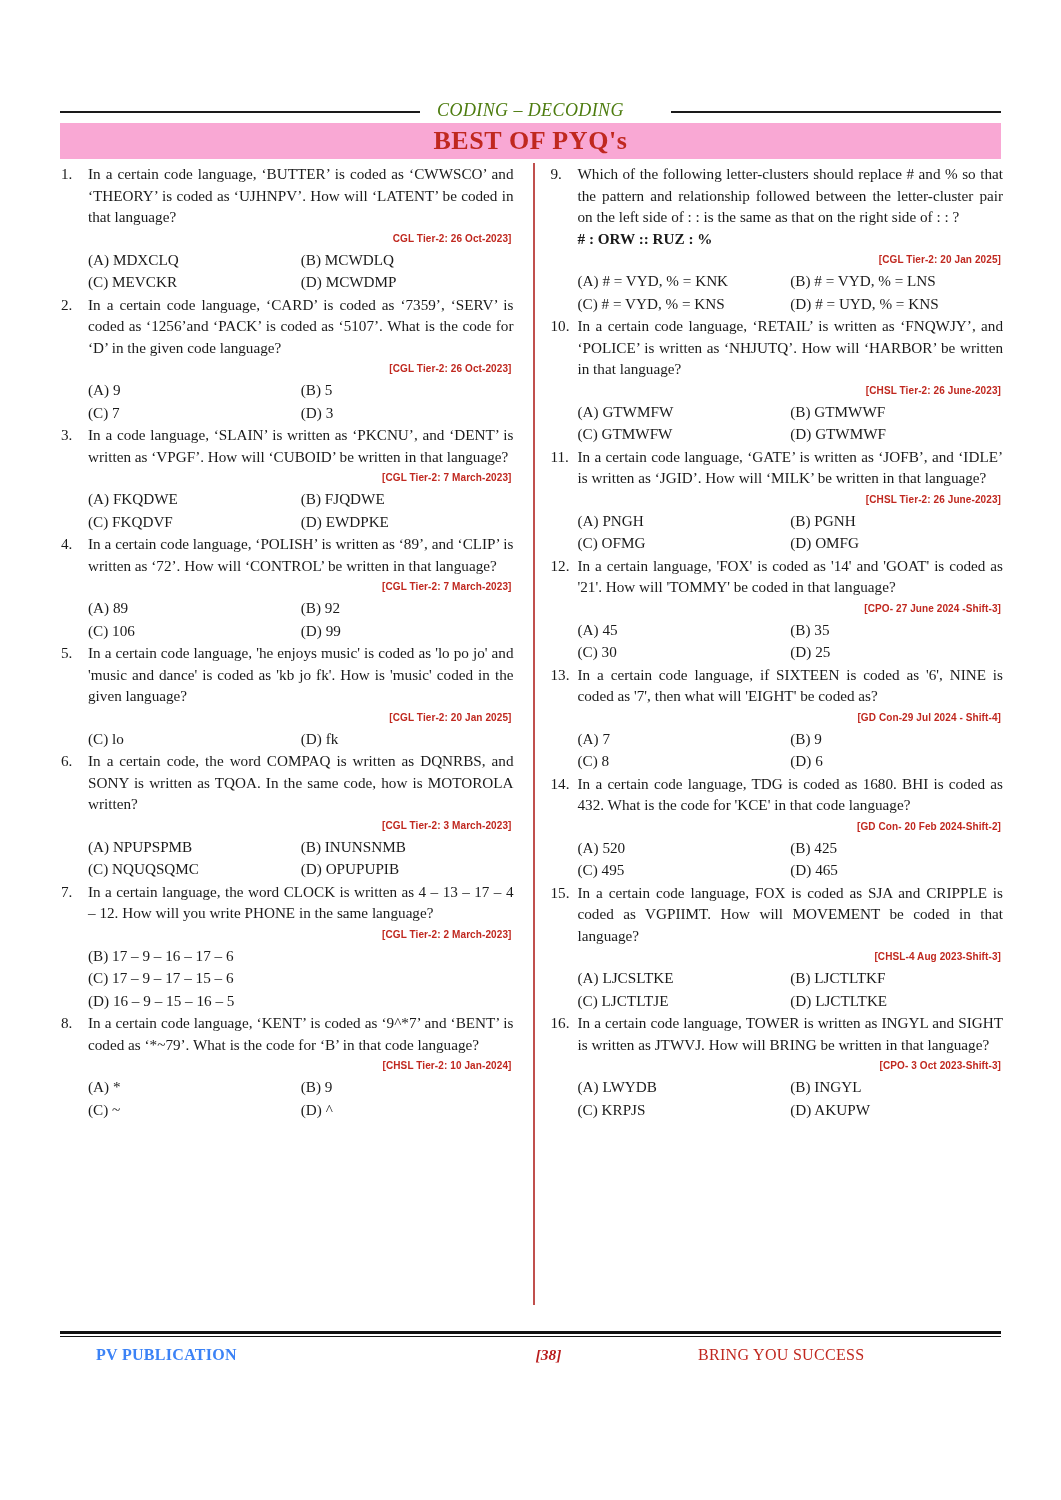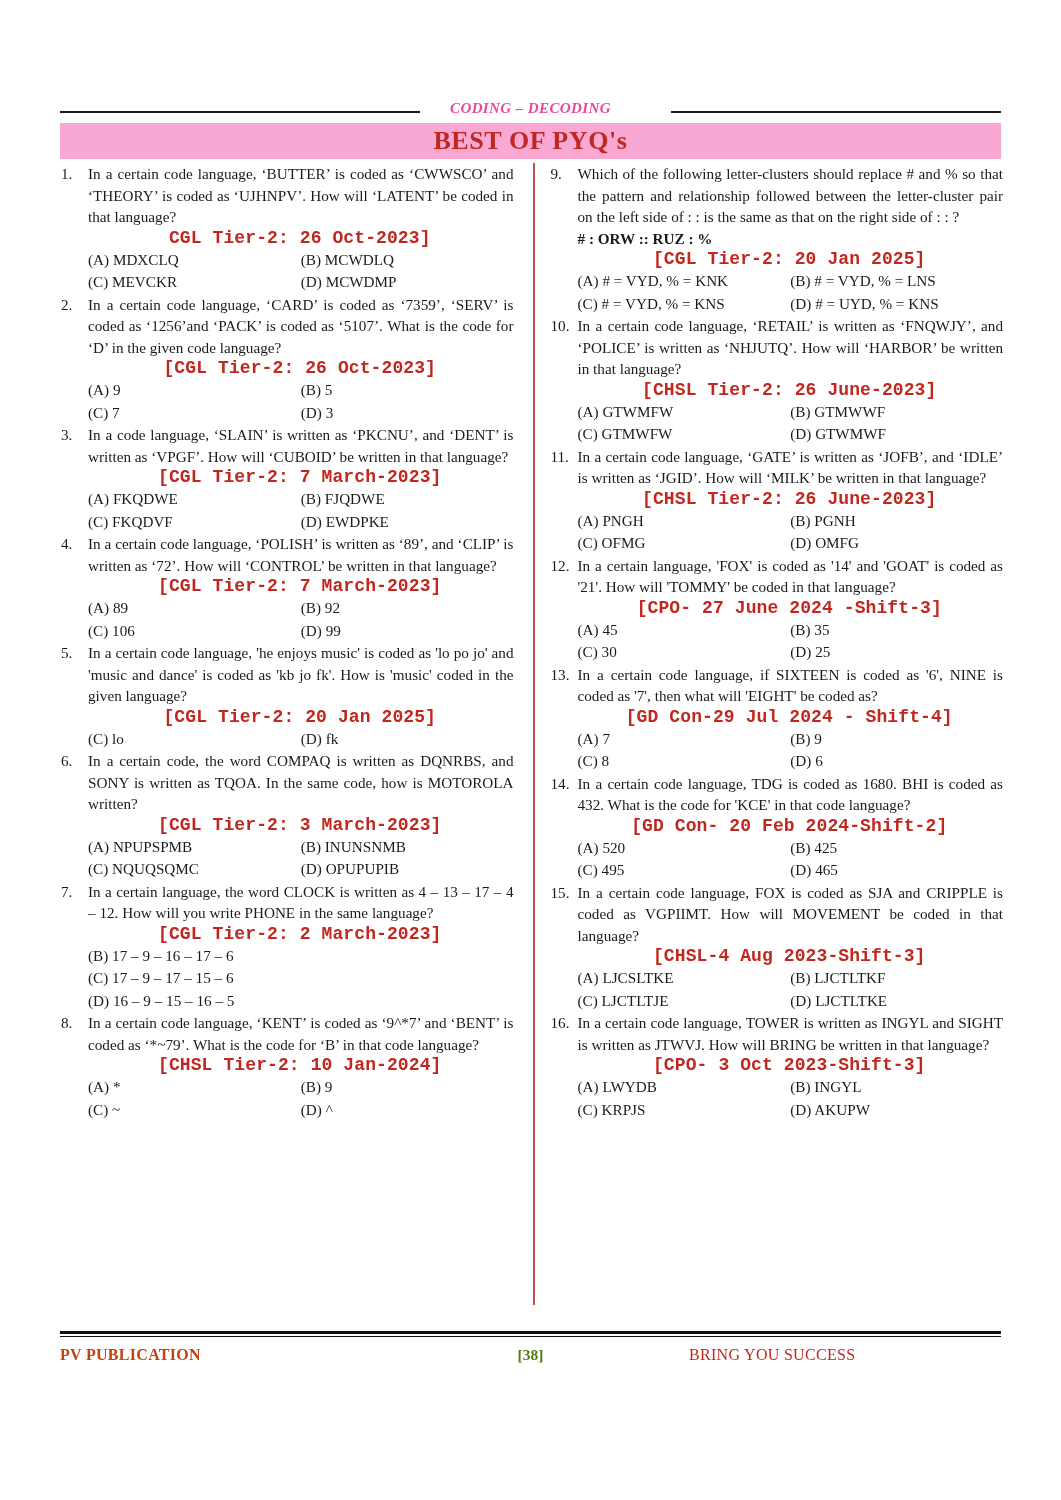--- a/index.html
+++ b/index.html
@@ -42,25 +42,25 @@
     border-top: 2.5px solid #1a1a1a;
   }
   .rule-left { left: 0; width: 360px; }
   .rule-right { right: 0; width: 330px; }
   .chapter-title {
     position: absolute;
     left: 0; right: 0;
     top: 0;
     text-align: center;
     font-family: "Liberation Serif", "DejaVu Serif", serif;
-    font-weight: bold;
+    font-weight: normal;
     font-style: italic;
-    font-size: 15px;
+    font-size: 18px;
     letter-spacing: 0.4px;
-    color: #ec4899;
+    color: #4d7c0f;
   }
   .banner {
     margin-top: 1px;
     background: #f9a8d4;
     height: 36px;
     display: flex;
     align-items: center;
     justify-content: center;
   }
   .banner-title {
@@ -117,25 +117,25 @@
     text-justify: inter-word;
     margin: 0;
   }
   .q-sub {
     font-size: 15.2px;
     line-height: 21.5px;
     font-weight: bold;
     margin: 0;
   }
   .exam-tag {
-    font-family: Liberation Mono, monospace;
-    font-size: 18px;
+    font-family: Liberation Sans, sans-serif;
+    font-size: 10px;
     font-weight: bold;
     color: #c0281f;
-    text-align: center;
+    text-align: right;
     line-height: 21px;
     margin: 0;
     padding-right: 2px;
     letter-spacing: 0.1px;
   }
   .options {
     margin: 0;
   }
   .opt-row {
     display: flex;
@@ -173,29 +173,31 @@
     display: flex;
     align-items: baseline;
     margin-top: 9px;
   }
   .footer-left {
     flex: 1 1 0;
     text-align: left;
     font-family: "Liberation Serif", "DejaVu Serif", serif;
     font-weight: bold;
     font-size: 16px;
-    color: #c2410c;
+    color: #3b82f6;
     letter-spacing: 0.3px;
+    margin-left: 36px;
   }
   .footer-center {
     flex: 0 0 auto;
     font-family: "Liberation Serif", "DejaVu Serif", serif;
     font-weight: bold;
     font-size: 15.5px;
-    color: #4d7c0f;
+    color: #b91c1c;
+    font-style: italic;
   }
   .footer-right {
     flex: 1 1 0;
     text-align: center;
     font-family: "Liberation Serif", "DejaVu Serif", serif;
     font-weight: normal;
     font-size: 16px;
     color: #c0281f;
     letter-spacing: 0.3px;
   }

